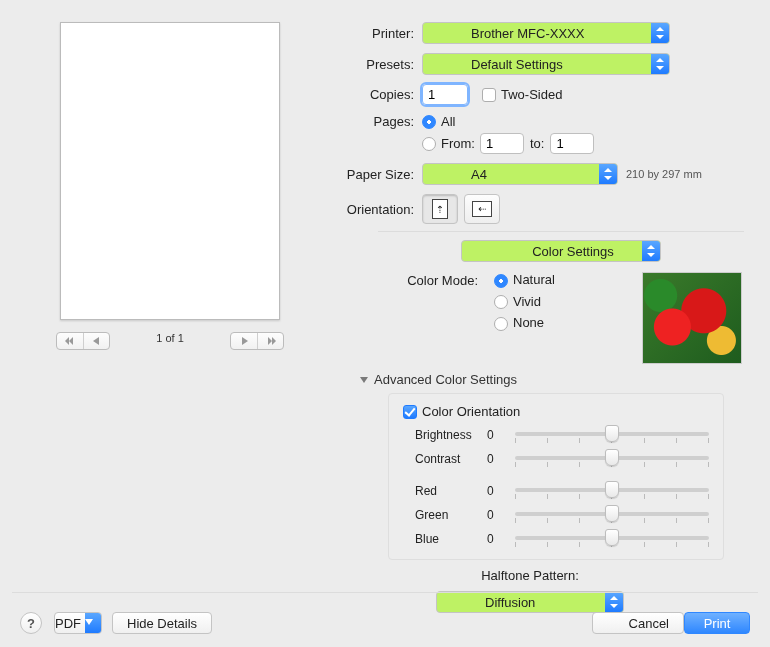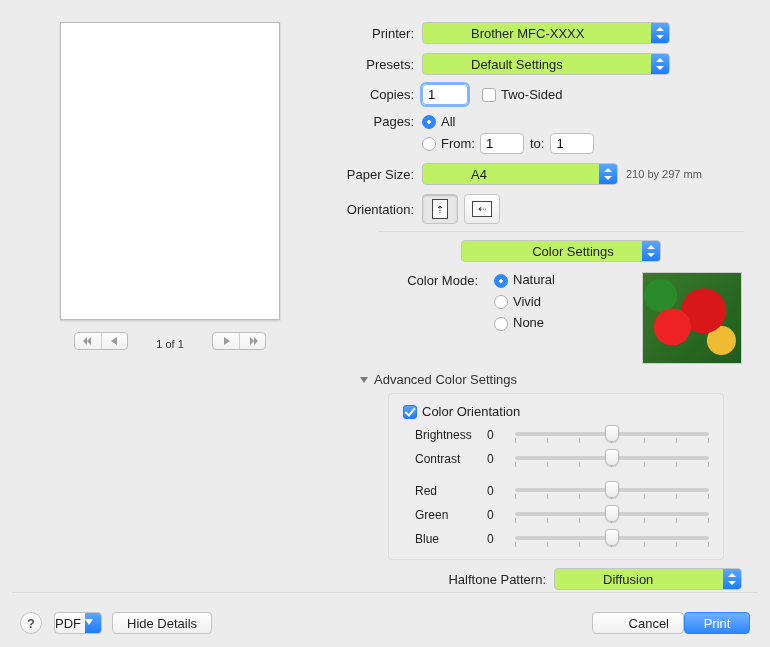--- a/index.html
+++ b/index.html
@@ -24,24 +24,24 @@
   .preview-page {
     width: 220px;
     height: 298px;
     background: #fff;
     border: 1px solid #bbb;
     box-shadow: 0 1px 2px rgba(0,0,0,.15);
     margin: 0 auto;
   }
   .pager-row {
     display: flex;
-    align-items: flex-end;
+    align-items: flex-start;
     justify-content: space-between;
     margin-top: 12px;
-    width: 192px;
+    width: 228px;
     margin-left: auto; margin-right: auto;
   }
   .segmented {
     display: flex;
     border: 1px solid #bcbcbc;
     border-radius: 4px;
     overflow: hidden;
     background: linear-gradient(#fdfdfd, #f1f1f1);
     height: 18px;
   }
@@ -329,20 +329,21 @@
   }
   .slider-spacer { height: 8px; }
 
   .halftone-row {
     display: flex;
     align-items: center;
     justify-content: flex-end;
     margin-top: 8px;
     margin-right: 2px;
     gap: 8px;
+    flex-direction: column;
   }
   .halftone-row .hlabel {
     font-size: 13px;
   }
 
   
   .footer-sep {
     position: absolute;
     left: 12px;
     right: 12px;

